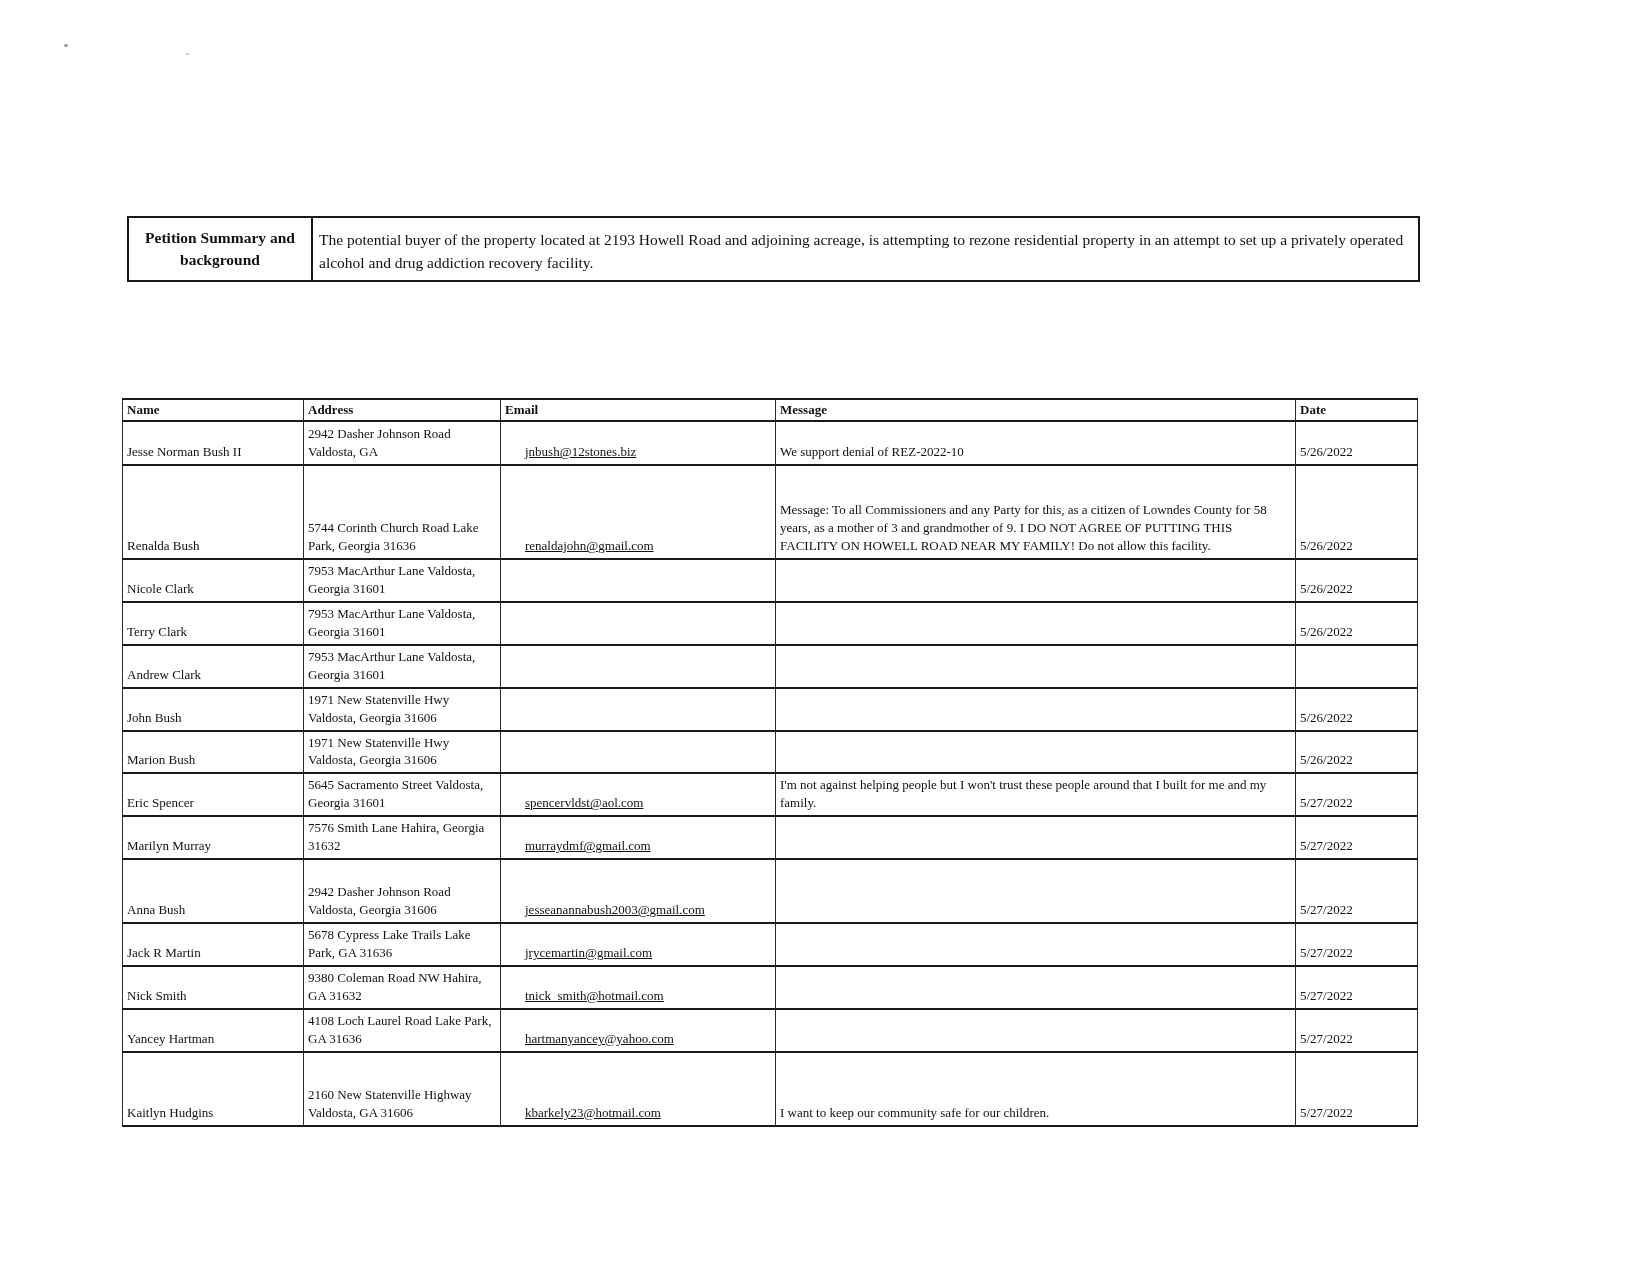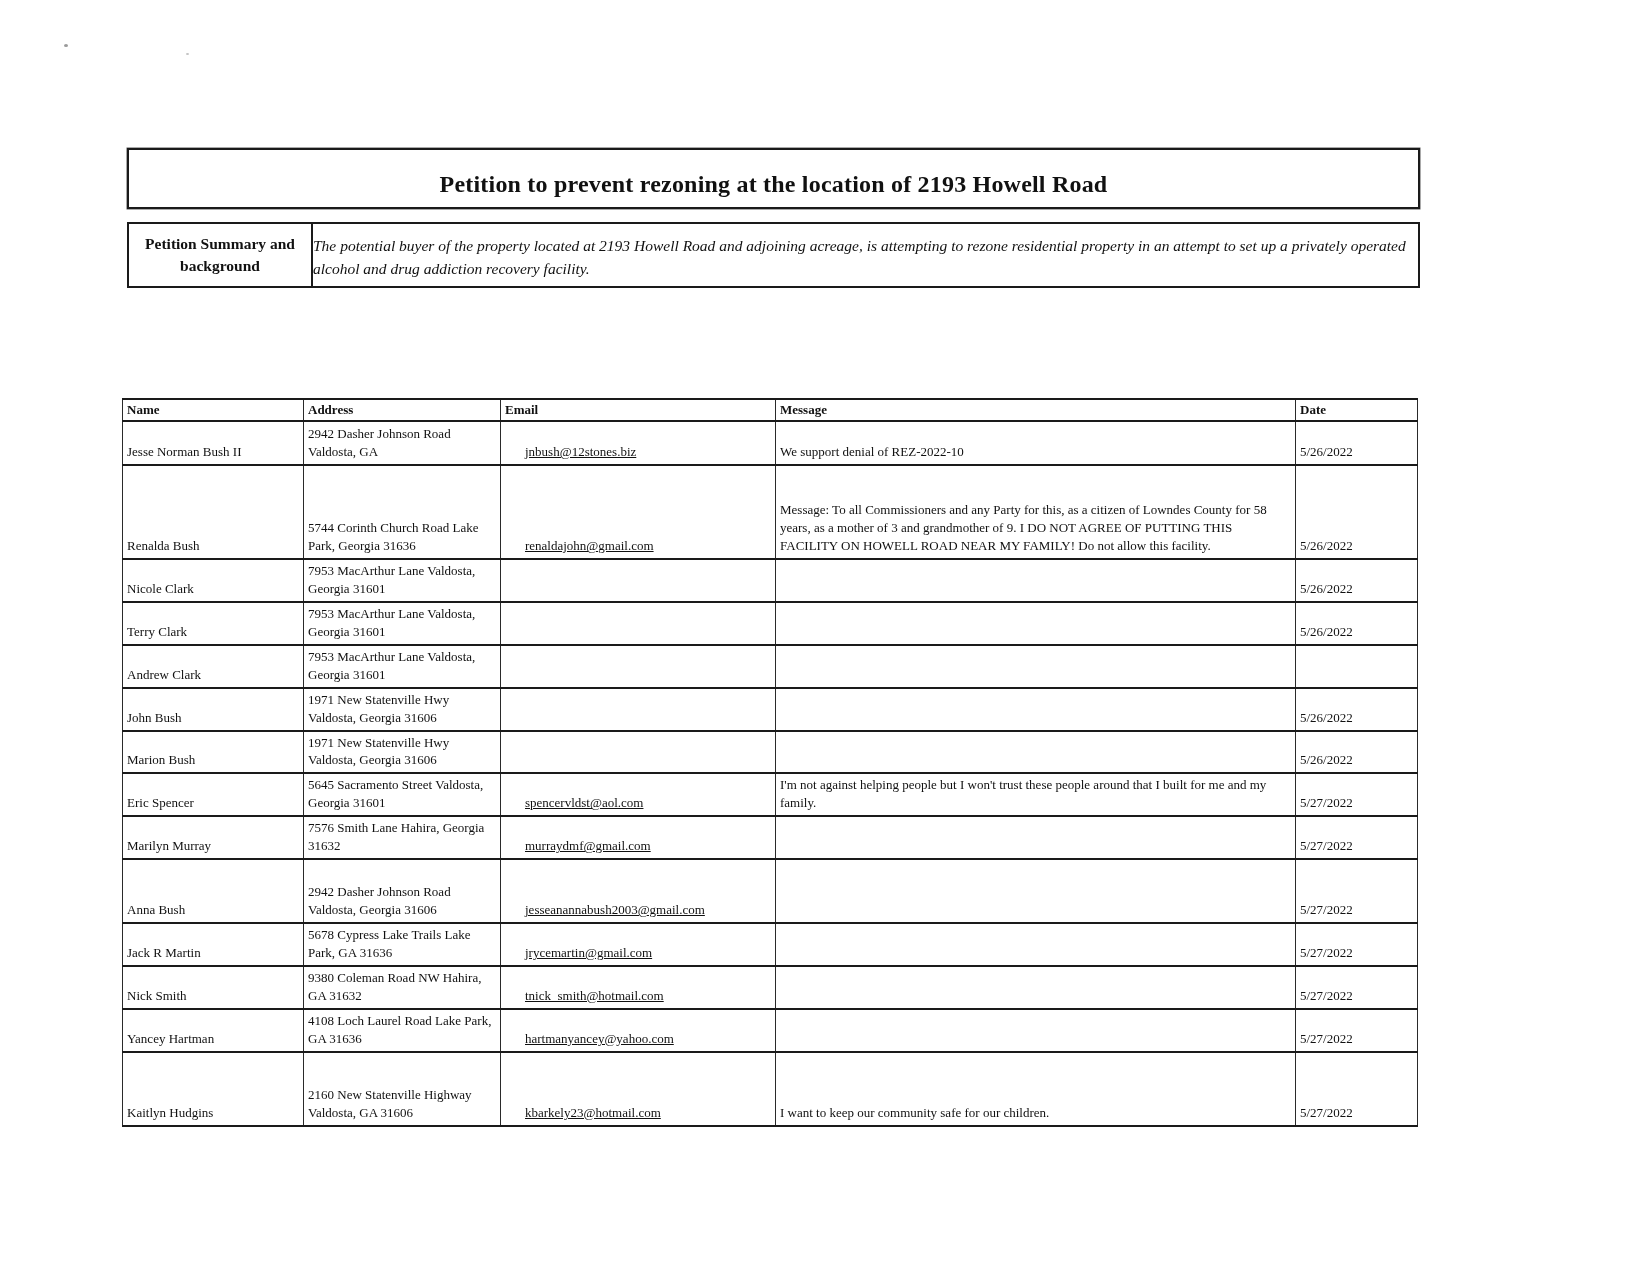--- a/index.html
+++ b/index.html
@@ -23,33 +23,33 @@
     display:flex; align-items:flex-end; justify-content:center;
     padding-bottom:9px;
     box-shadow:0 0 0 0.5px #555;
   }
   .title-box h1 {
     font-size:24px; font-weight:bold; letter-spacing:0.2px;
   }
 
   
   .summary-table {
-    position:absolute; left:127px; top:222px; width:1293px;
+    position:absolute; left:127px; top:216px; width:1293px;
     border-collapse:collapse; table-layout:fixed;
   }
   .summary-table td {
     border:2px solid #1a1a1a;
     vertical-align:bottom;
     font-size:15.5px; line-height:1.45;
   }
   .summary-table td.lbl {
     width:184px; text-align:center; font-weight:bold;
     vertical-align:middle; padding:4px 8px;
   }
-  .summary-table td.txt { padding:4px 6px 6px 0;font-style:italic; }
+  .summary-table td.txt { padding:4px 6px 6px 6px; }
   .summary-table tr.r1 td { height:64px; }
   .summary-table tr.r2 td { height:46px; }
 
   
   .sig-table {
     position:absolute; left:122px; top:398px; width:1295px;
     border-collapse:collapse; table-layout:fixed;
     font-size:13px;
   }
   .sig-table col.c1 { width:181px; }
@@ -81,23 +81,20 @@
   .sig-table td.c-msg { vertical-align:bottom; }
 </style>
 </head>
 <body>
 
 <div class="page">
 
   <span class="speck s1"></span>
   <span class="speck s2"></span>
 
-  <div class="title-box">
-    <h1>Petition to prevent rezoning at the location of 2193 Howell Road</h1>
-  </div>
 
   <table class="summary-table">
     <tbody>
         <tr class="r1">
       <td class="lbl">Petition Summary and background</td>
       <td class="txt">The potential buyer of the property located at 2193 Howell Road and adjoining acreage, is attempting to rezone residential property in an attempt to set up a privately operated alcohol and drug addiction recovery facility.</td>
     </tr>
   </tbody>
     </table>
 

